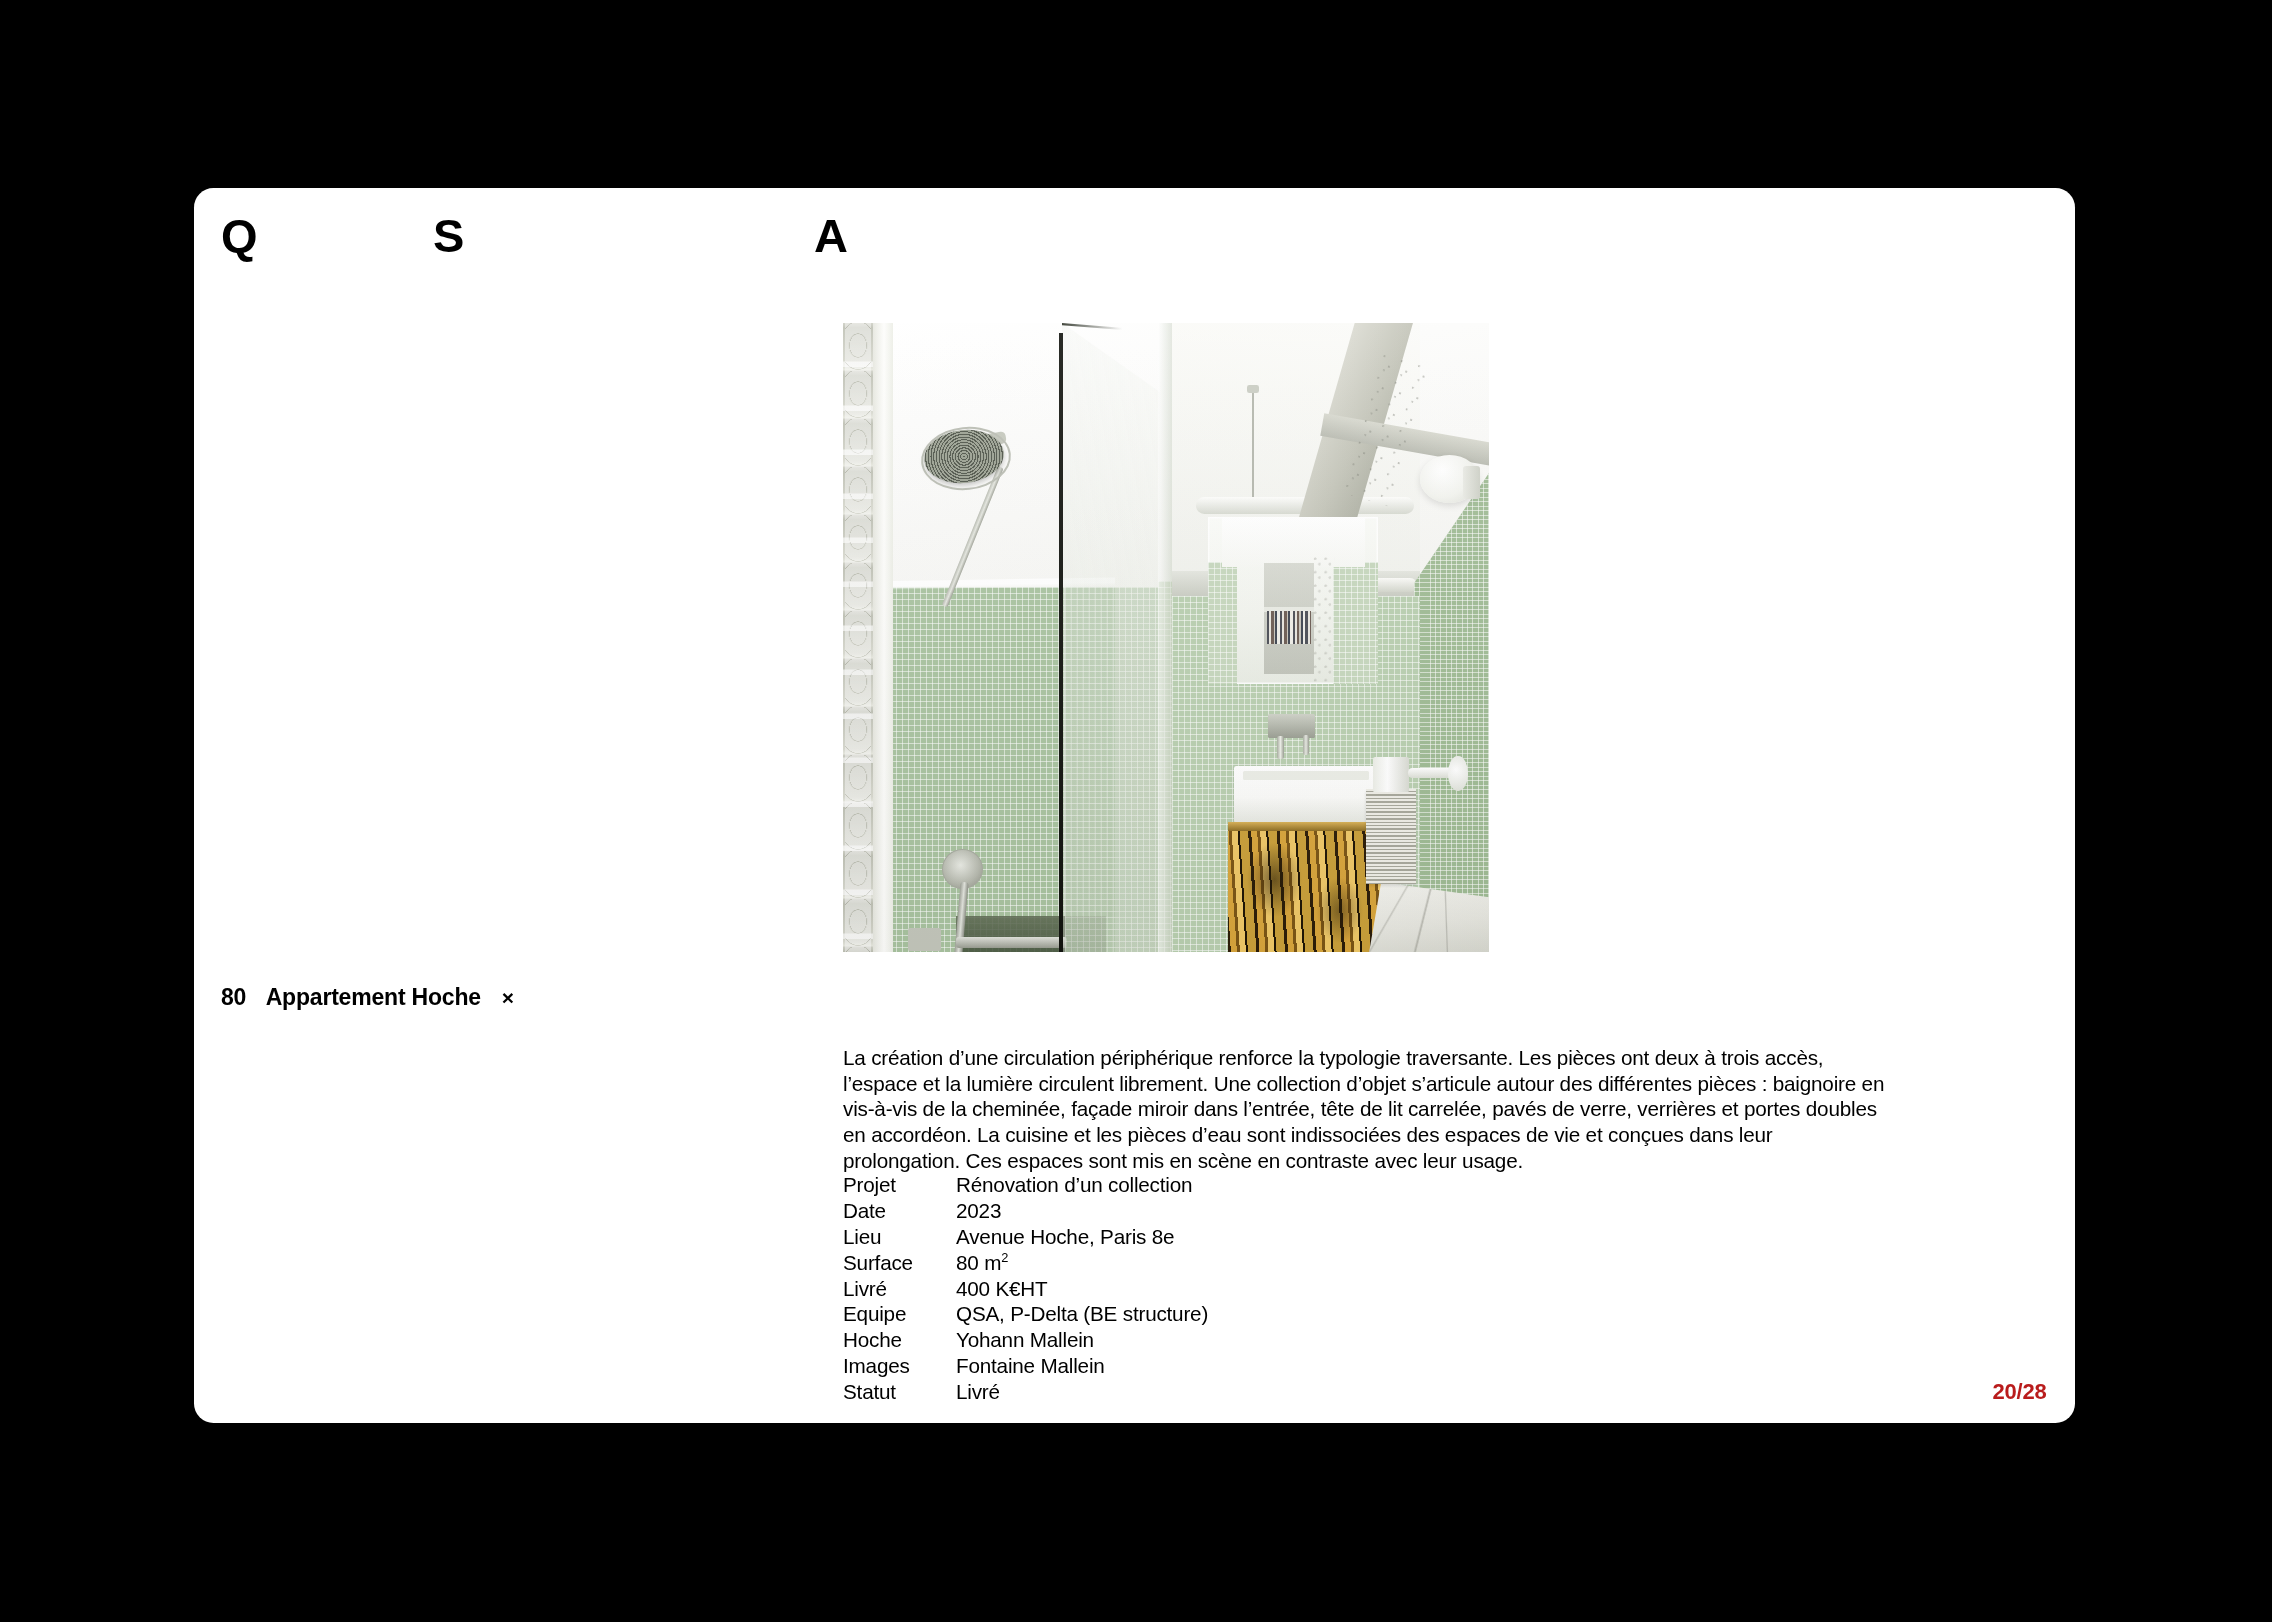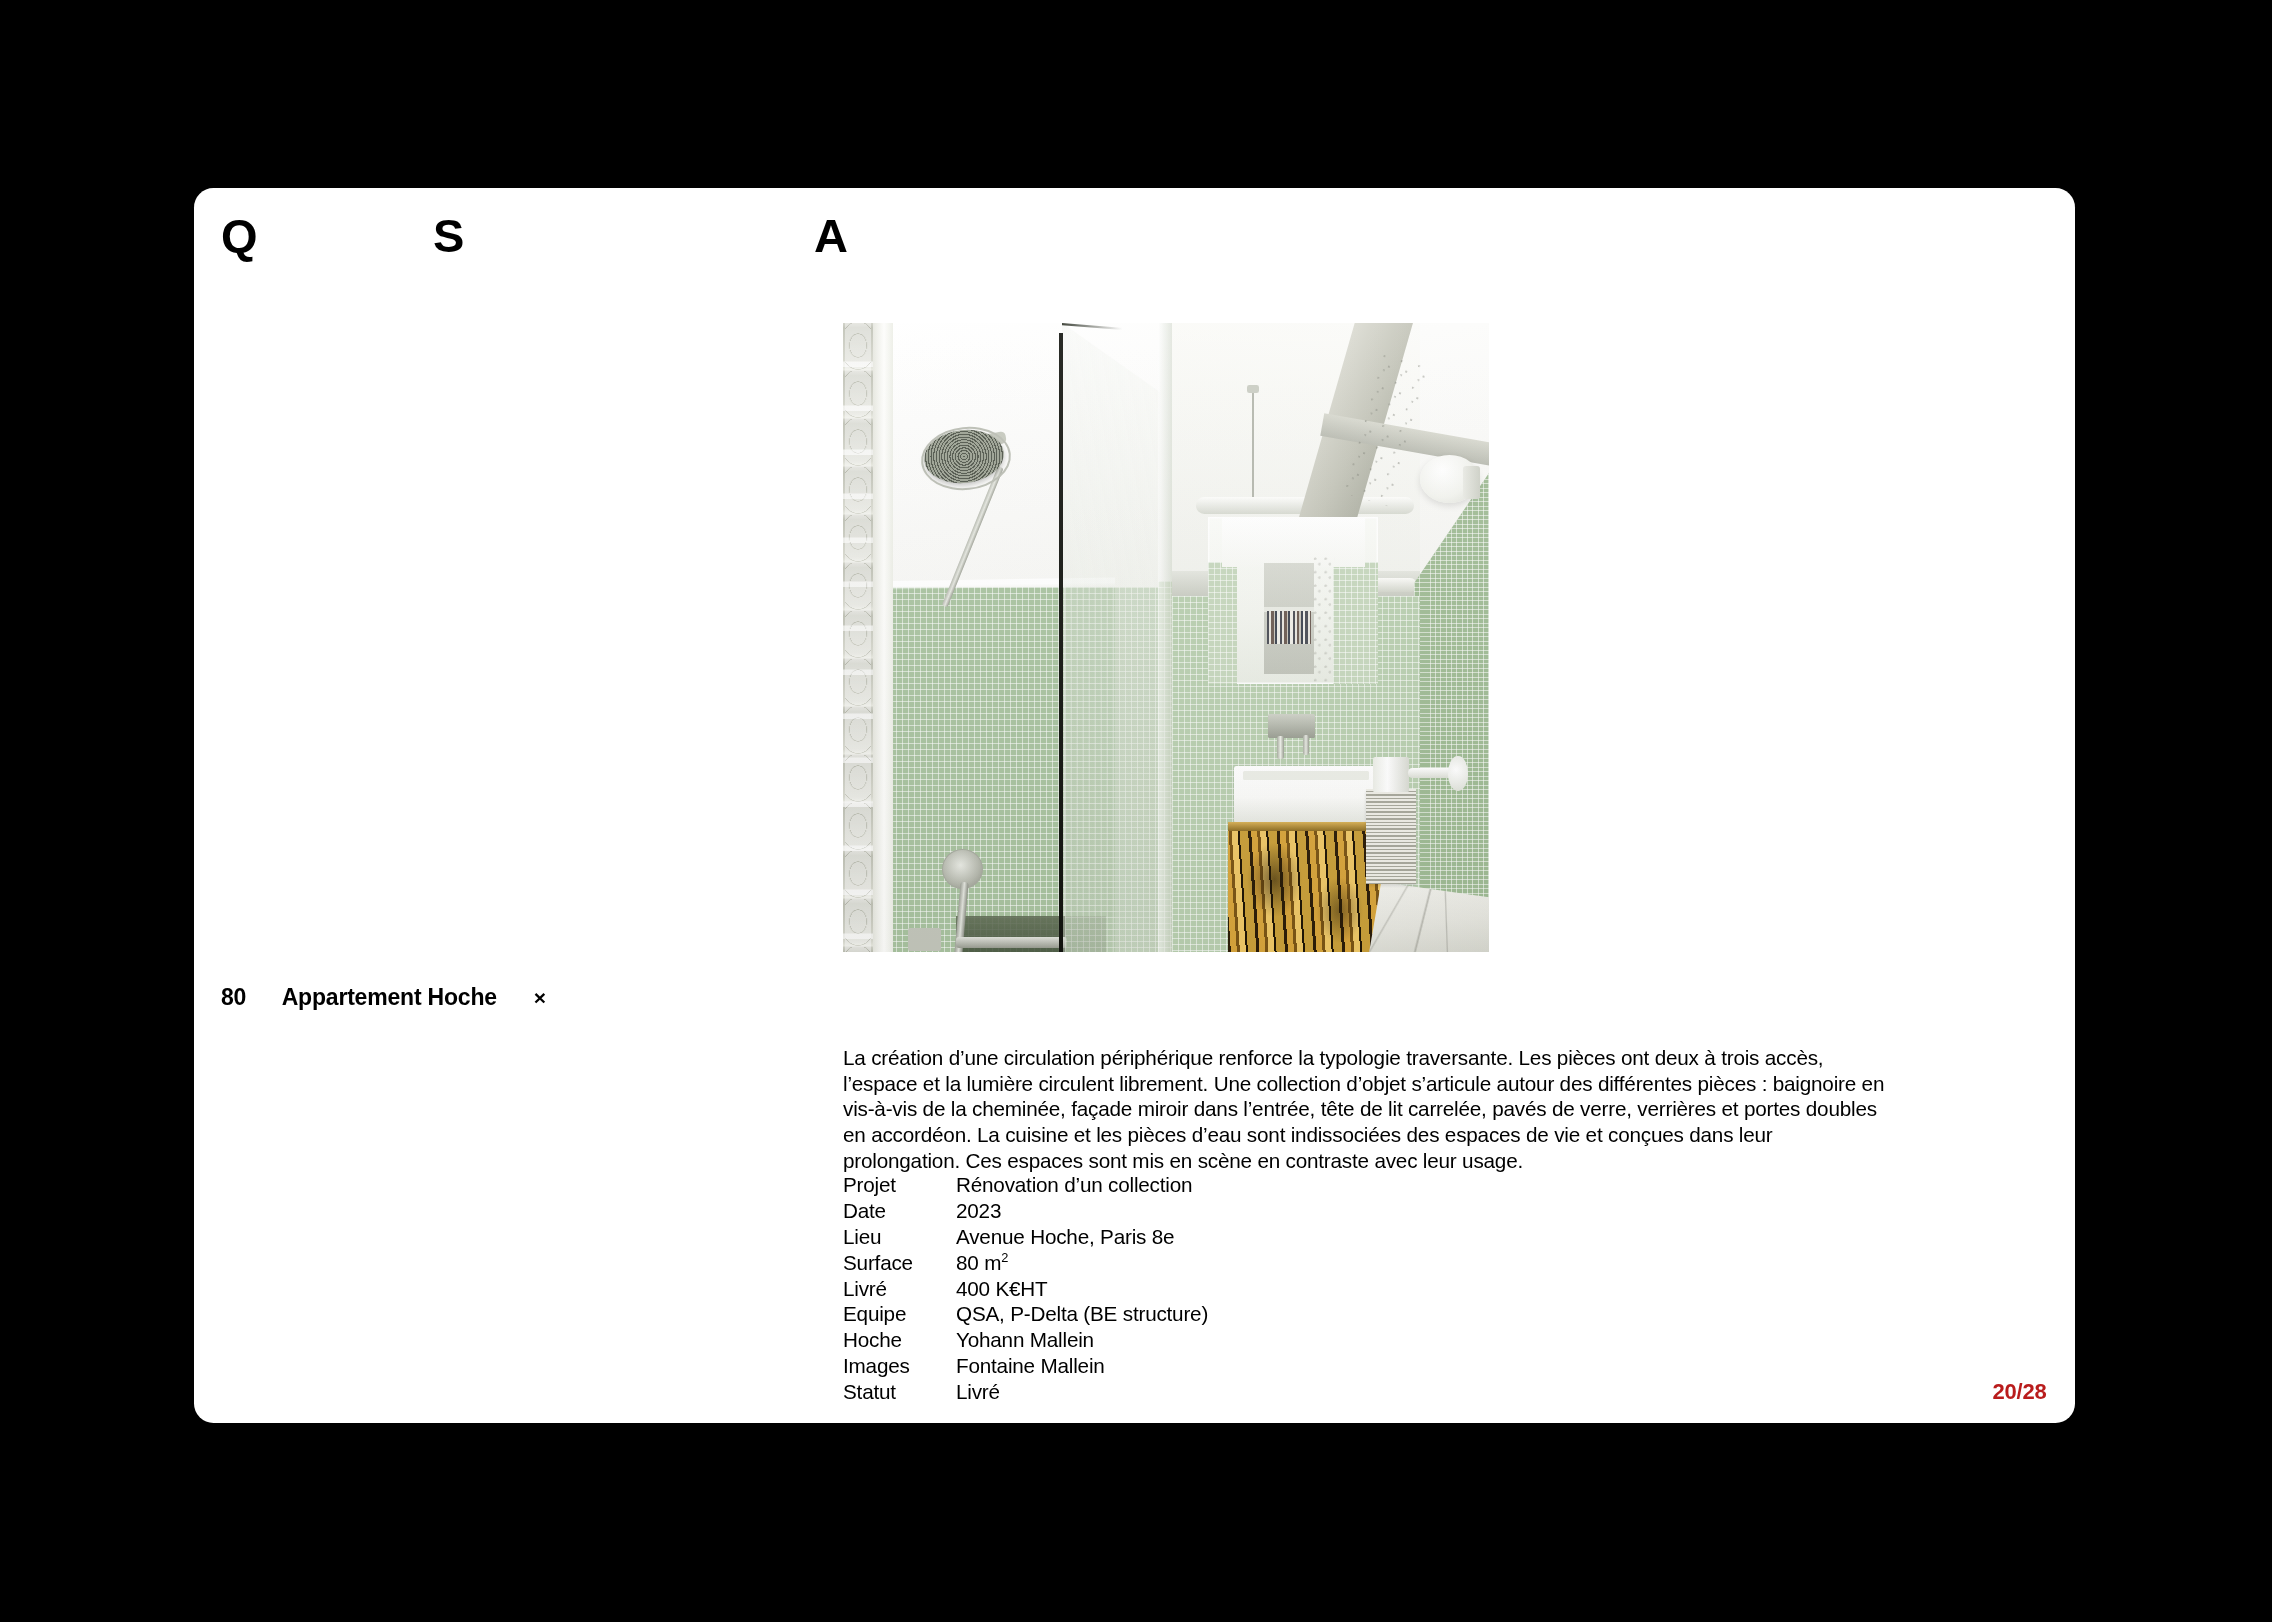--- a/index.html
+++ b/index.html
@@ -47,21 +47,21 @@
   #brand-letter-s { left: 239px; }
   #brand-letter-a { left: 620px; }
 
   
   #project-index-row {
     position: absolute;
     left: 27px;
     top: 796px;
     display: flex;
     align-items: baseline;
-    gap: 16px;
+    gap: 0;
     white-space: nowrap;
   }
   #project-number {
     font-size: 23px;
     font-weight: 600;
     color: #000;
     letter-spacing: -0.2px;
   }
   #project-name {
     font-size: 23px;

